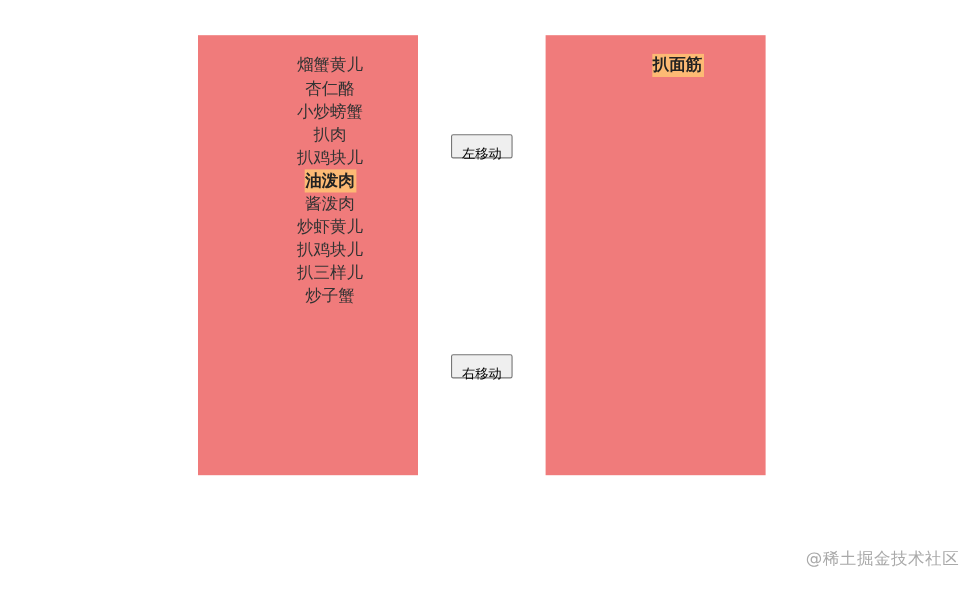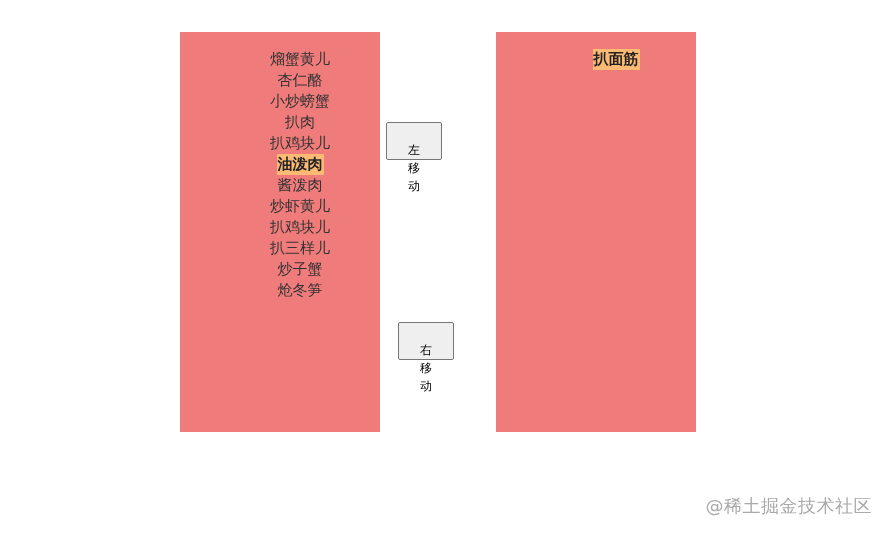--- a/index.html
+++ b/index.html
@@ -29,38 +29,38 @@
       height: 21px;
       line-height: 21px;
       font-size: 15px;
       color: #333333;
       cursor: pointer;
     }
     .list li span { display: inline-block; padding: 0 1px; }
     .list li.selected span { background: #fdba74; color: #222222; font-weight: bold; }
     .btn {
       position: absolute;
-      left: 386px;
+      left: 410px;
       width: 56px; height: 22px;
       font-size: 12px;
       line-height: 18px;
-      padding: 18px;
+      padding: 8px;
       color: #000;
       background: #efefef;
       border: 1px solid #767676;
       border-radius: 2px;
       font-family: Liberation Sans, sans-serif;
       cursor: pointer;
     }
     .btn.move-left { top: 122px; }
-    .btn.move-right { top: 322px; margin-left: 12px; }
+    .btn.move-right { top: 322px; }
     .watermark {
       position: absolute;
       right: 16px; bottom: 18px;
-      font-size: 18px;
+      font-size: 15px;
       color: #a9a9a9;
       letter-spacing: 0.5px;
     }
   </style>
 </head>
 <body>
 
 <div class="stage">
 
   <div class="box left">
@@ -69,21 +69,20 @@
       <li><span>杏仁酪</span></li>
       <li><span>小炒螃蟹</span></li>
       <li><span>扒肉</span></li>
       <li><span>扒鸡块儿</span></li>
       <li class="selected"><span>油泼肉</span></li>
       <li><span>酱泼肉</span></li>
       <li><span>炒虾黄儿</span></li>
       <li><span>扒鸡块儿</span></li>
       <li><span>扒三样儿</span></li>
       <li><span>炒子蟹</span></li>
-      <li><span>炝冬笋</span></li>
     </ul>
   </div>
 
   <button class="btn move-left">左移动</button>
   <button class="btn move-right">右移动</button>
 
   <div class="box right">
     <ul class="list" id="right-list">
       <li class="selected"><span>扒面筋</span></li>
     </ul>

